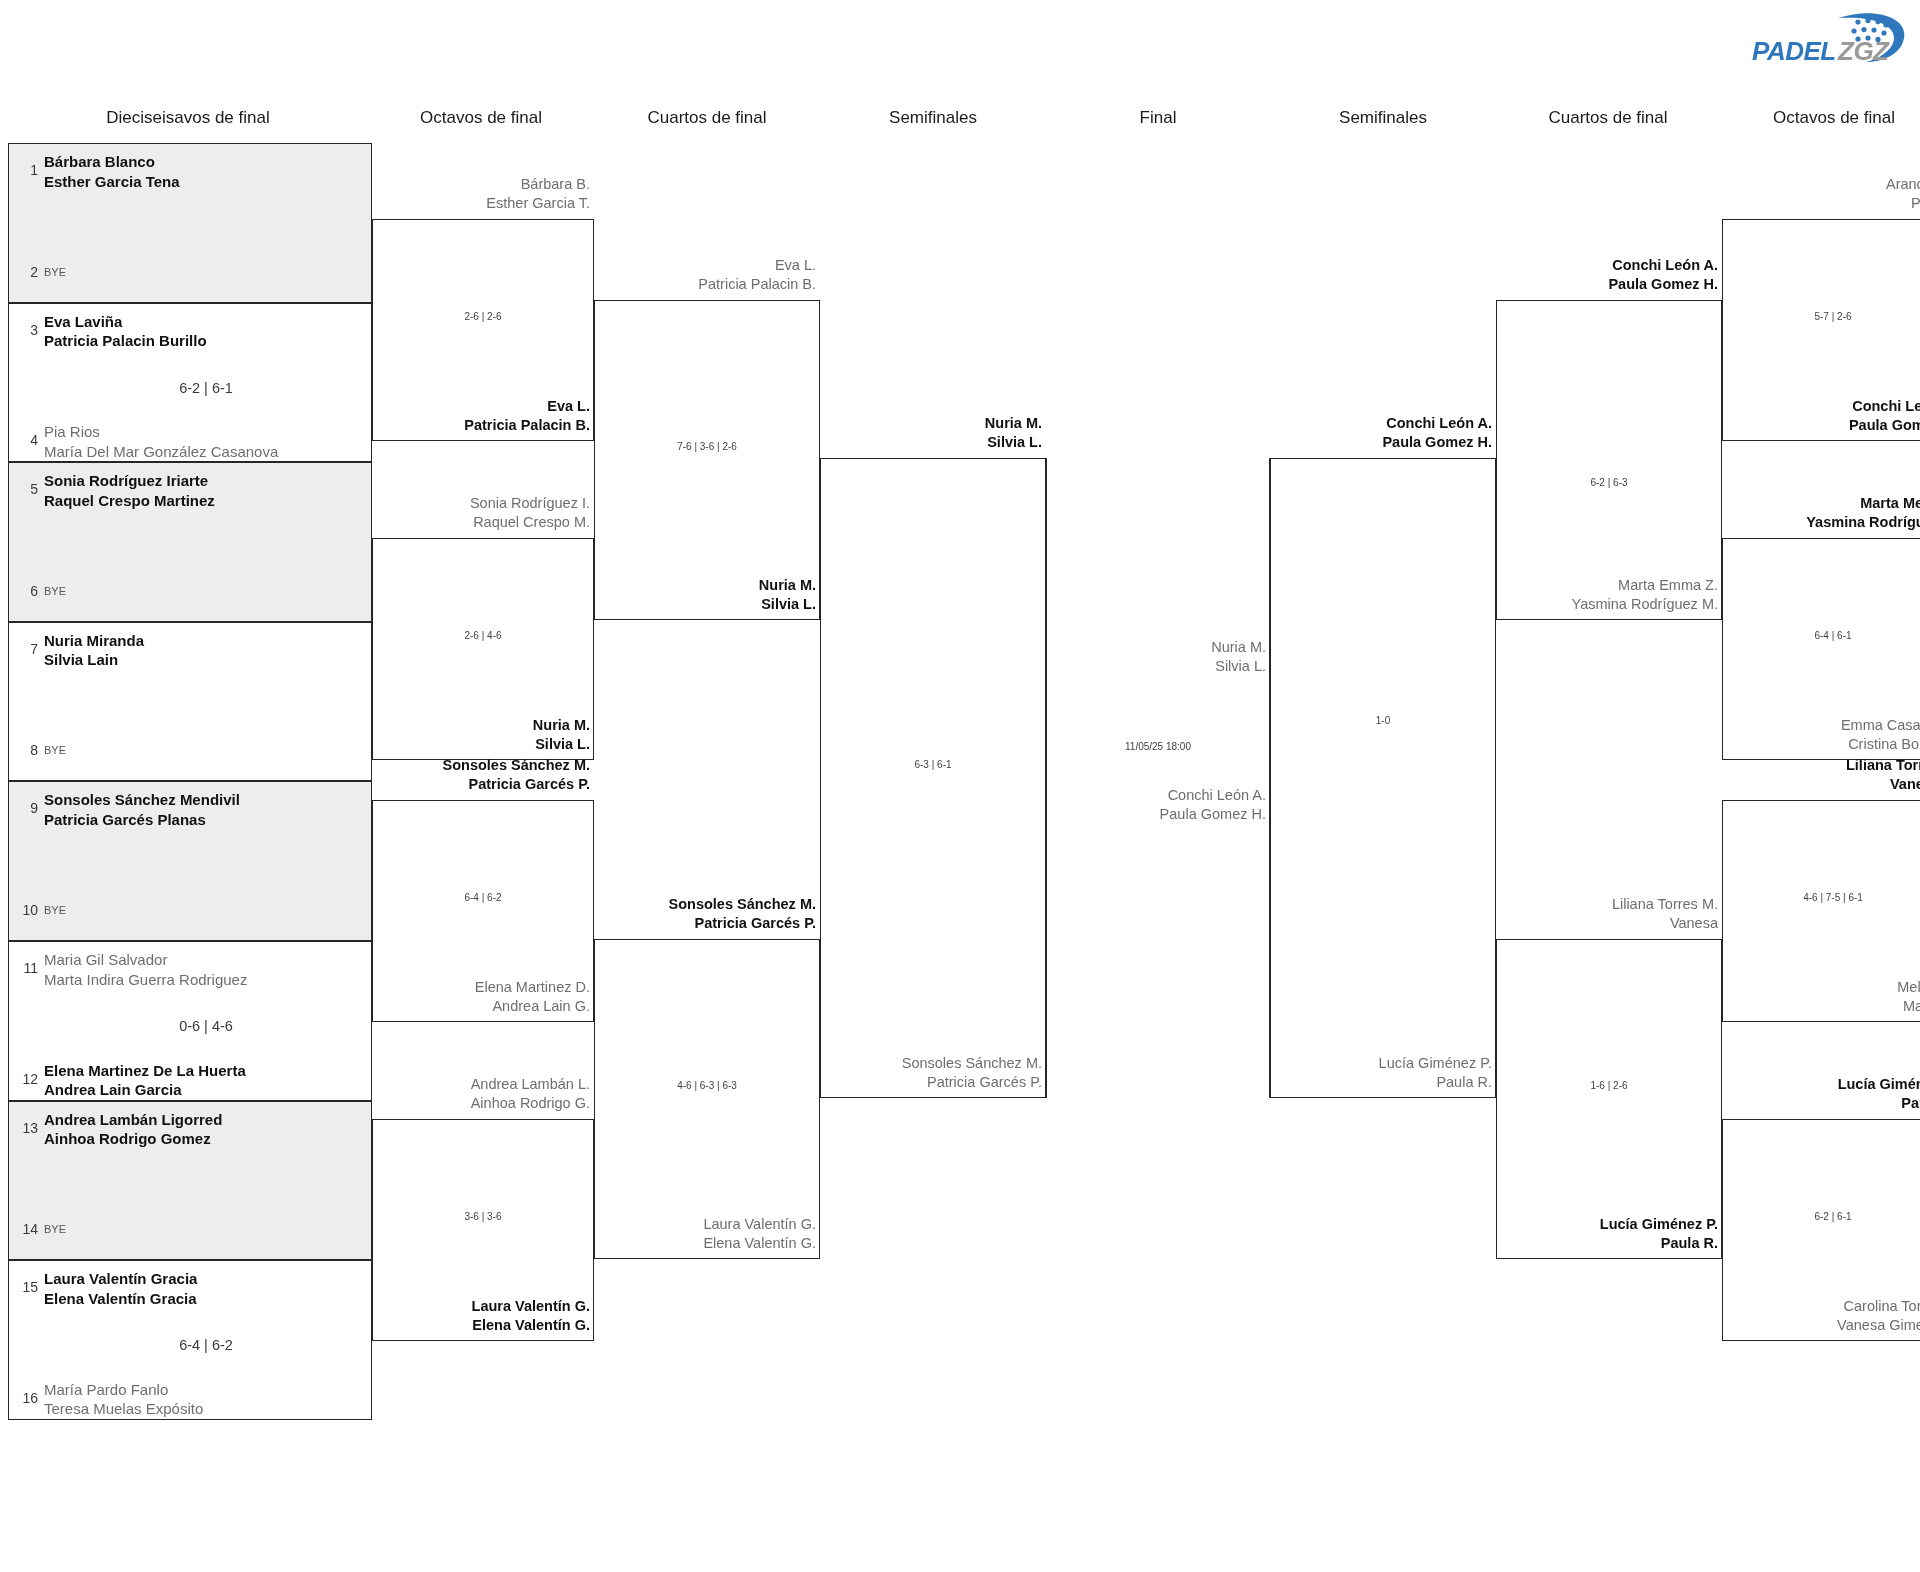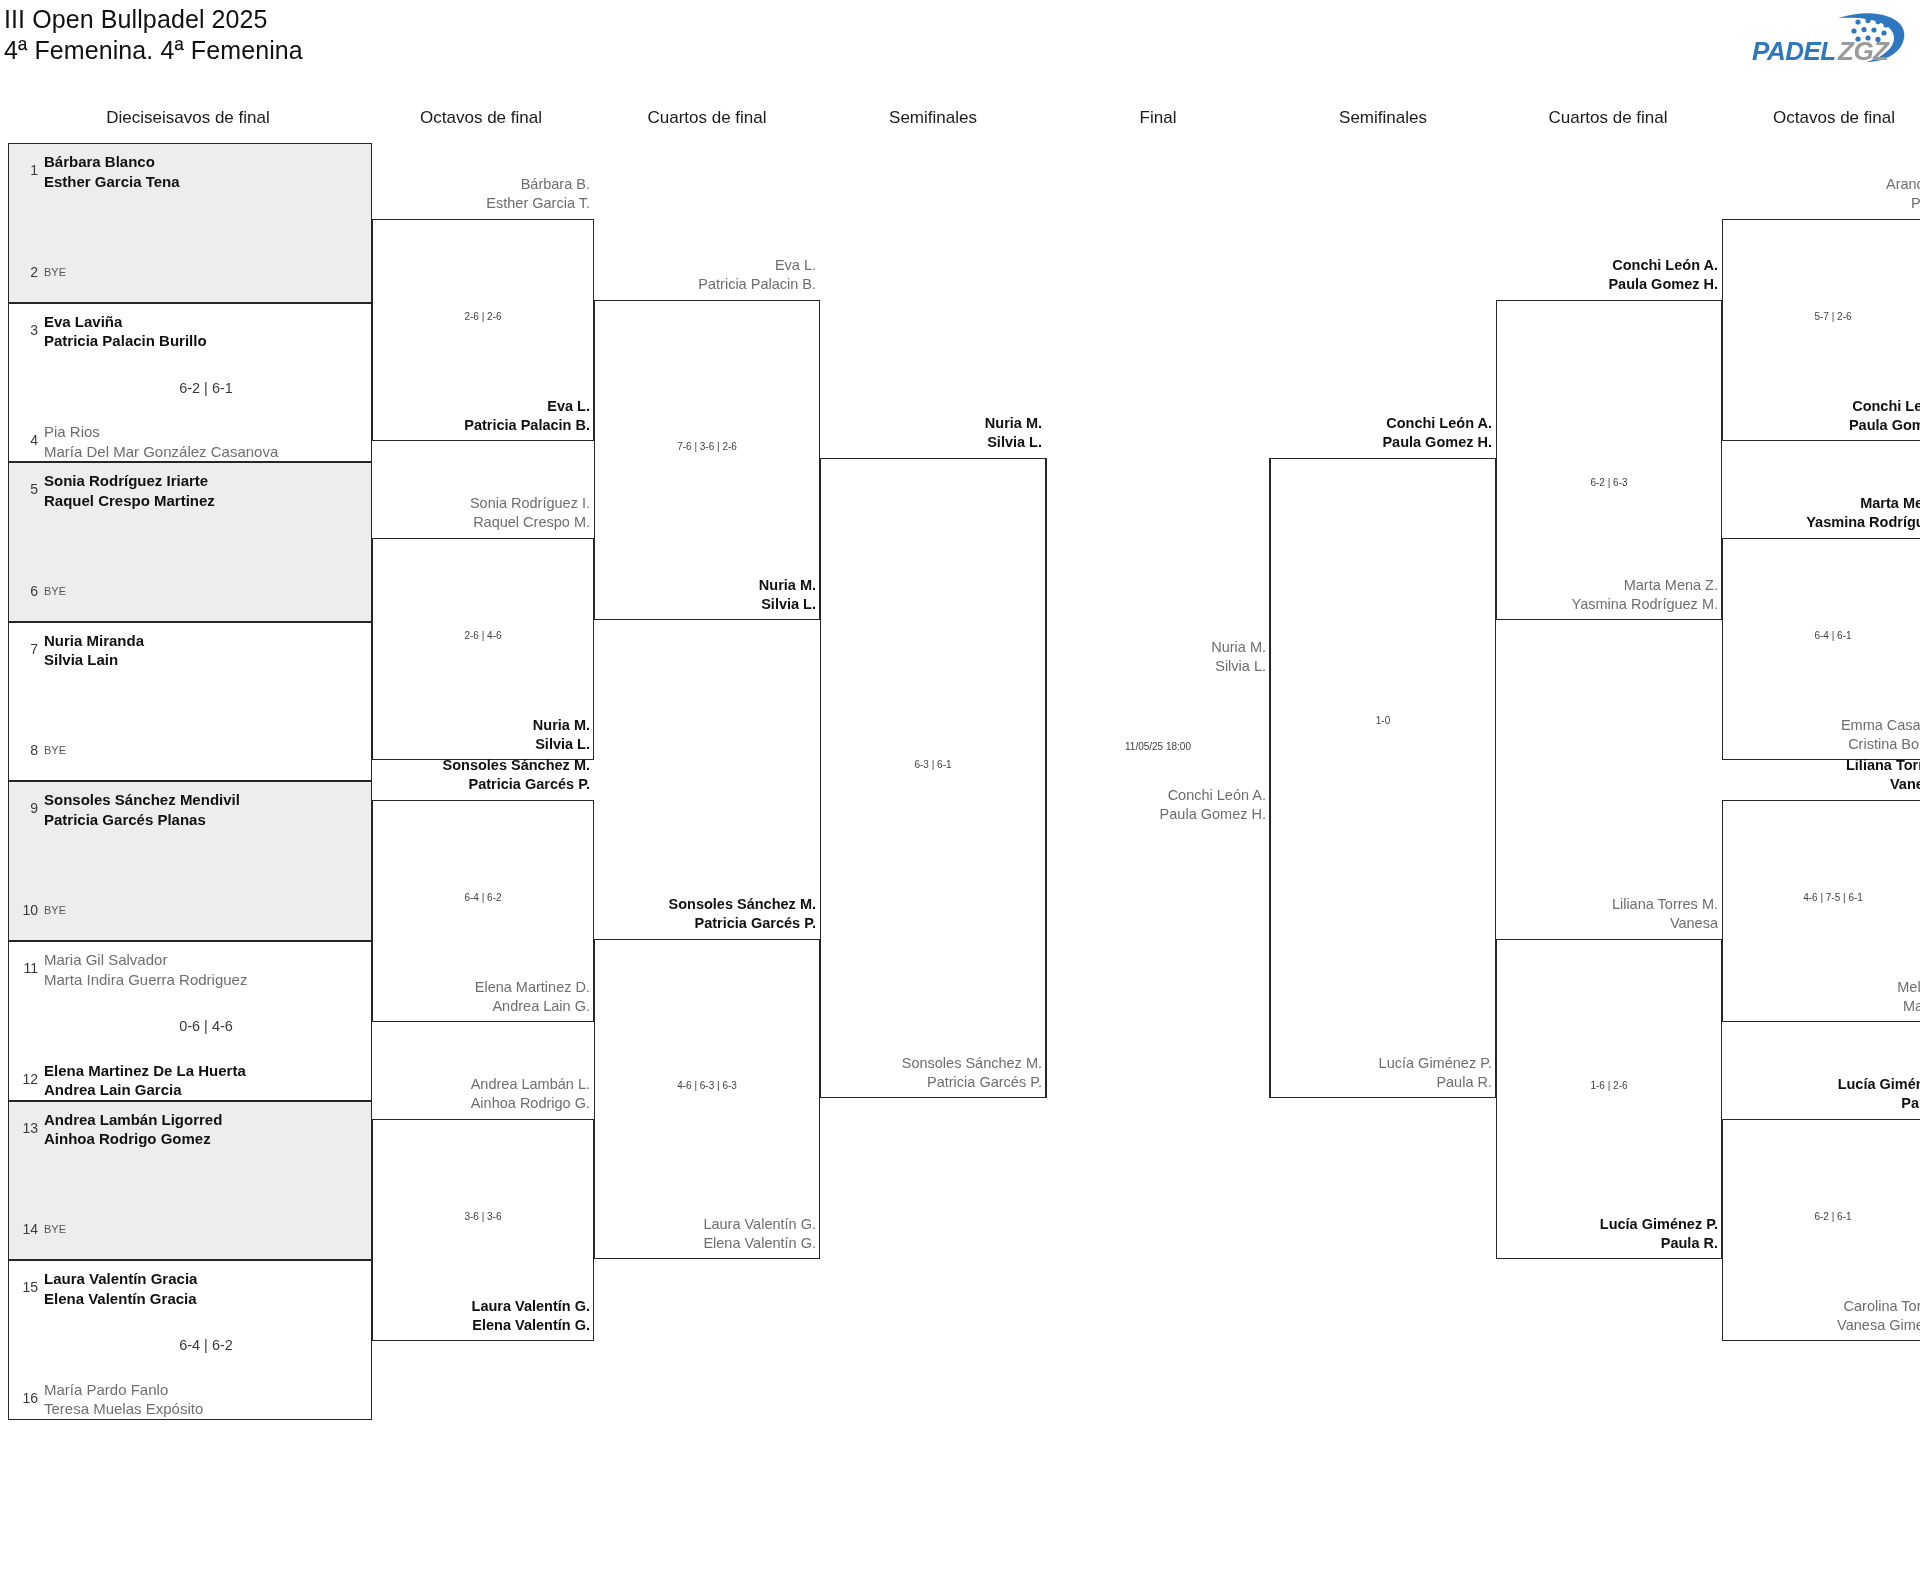--- a/index.html
+++ b/index.html
@@ -80,24 +80,20 @@
   }
   .team.l{text-align:right;}
   .team.r{text-align:right;}
   .team .ln{display:block;}
 </style>
 </head>
 <body>
 
 <div id="page">
 
-  <div id="title-block">
-    <div class="title-line">III Open Bullpadel 2025</div>
-    <div class="title-line">4ª Femenina. 4ª Femenina</div>
-  </div>
 
   <div id="logo">
     <svg width="186" height="62" viewBox="0 0 186 62" xmlns="http://www.w3.org/2000/svg" aria-hidden="true">
       <path d="M112 10 C150 -2 182 10 178 30 C176 44 160 54 140 54 C156 50 168 40 168 30 C168 16 146 8 112 10 Z" fill="#2f78bd"></path>
       <g fill="#2f78bd">
         <circle cx="132" cy="14" r="2.6"></circle>
           <circle cx="142" cy="12.6" r="2.6"></circle>
         <circle cx="152" cy="13.6" r="2.6"></circle>
           <circle cx="160" cy="17" r="2.6"></circle>
         <circle cx="128" cy="23" r="2.6"></circle>
@@ -331,21 +327,21 @@
         <span class="ln lose">Lucía Giménez P.</span>
         <span class="ln lose">Paula R.</span>
       </div>
       <div class="mscore" style="left: 1383px; top: 712px;">1-0</div>
       <div class="mbox" style="left: 1496px; top: 300px; width: 226px; height: 320px;"></div>
       <div class="team r" style="left: 1500px; top: 256px; width: 218px;">
         <span class="ln win">Conchi León A.</span>
         <span class="ln win">Paula Gomez H.</span>
       </div>
       <div class="team r" style="left: 1500px; top: 576px; width: 218px;">
-        <span class="ln lose">Marta Mena Z.</span>
+        <span class="ln lose">Marta Emma Z.</span>
         <span class="ln lose">Yasmina Rodríguez M.</span>
       </div>
       <div class="mscore" style="left: 1609px; top: 438px; margin-top: 36px;">6-2 | 6-3</div>
       <div class="mbox" style="left: 1496px; top: 939px; width: 226px; height: 320px;"></div>
       <div class="team r" style="left: 1500px; top: 895px; width: 218px;">
         <span class="ln lose">Liliana Torres M.</span>
         <span class="ln lose">Vanesa</span>
       </div>
       <div class="team r" style="left: 1500px; top: 1215px; width: 218px;">
         <span class="ln win">Lucía Giménez P.</span>

